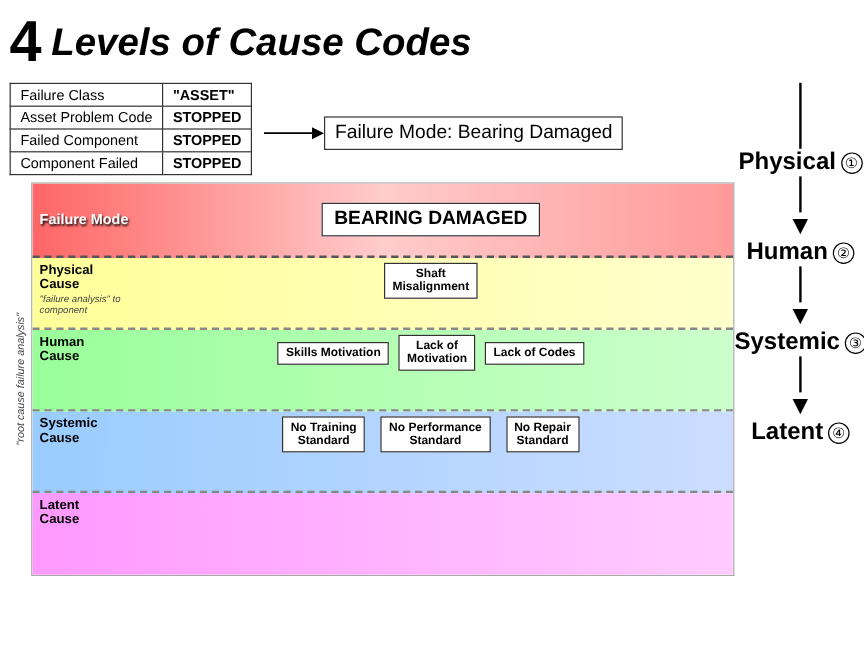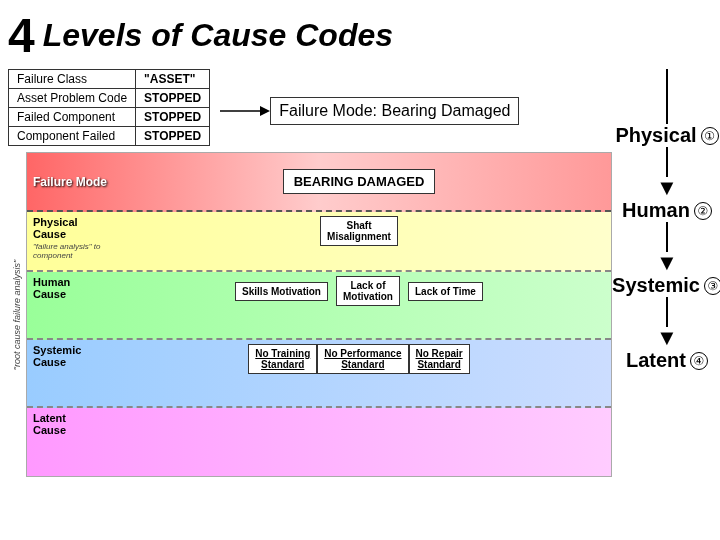--- a/index.html
+++ b/index.html
@@ -135,21 +135,21 @@
       padding: 3px 6px;
       font-size: 10px;
       text-align: center;
       font-weight: bold;
     }
 
     .bearing-damaged-box {
       border: 1px solid #333;
       background: #fff;
       padding: 4px 10px;
-      font-size: 13px;
+      font-size: 16px;
       font-weight: bold;
     }
   </style>
 </head>
 <body>
 
 <div class="main-container">
 
   <div class="title">
     <span class="title-num">4</span>
@@ -221,29 +221,29 @@
             </div>
           </div>
 
           <div class="row-human" style="border-bottom:2px dashed #888;">
             <div style="width:80px; flex-shrink:0;">
               <div style="font-size:11px; font-weight:bold;">Human<br>Cause</div>
             </div>
             <div style="flex:1; display:flex; align-items:center; justify-content:center; gap:8px;">
               <div class="inner-box">Skills Motivation</div>
               <div class="inner-box">Lack of<br>Motivation</div>
-              <div class="inner-box">Lack of Time</div>
+              <div class="inner-box">Lack of Codes</div>
             </div>
           </div>
 
           <div class="row-systemic" style="border-bottom:2px dashed #888;">
             <div style="width:80px; flex-shrink:0;">
               <div style="font-size:11px; font-weight:bold;">Systemic<br>Cause</div>
             </div>
-            <div style="flex:1; display:flex; align-items:center; justify-content:center; gap:0;text-decoration:underline;">
+            <div style="flex:1; display:flex; align-items:center; justify-content:center; gap:13px;">
               <div class="inner-box">No Training<br>Standard</div>
               <div class="inner-box">No Performance<br>Standard</div>
               <div class="inner-box">No Repair<br>Standard</div>
             </div>
           </div>
 
           <div class="row-latent">
             <div style="width:80px; flex-shrink:0;">
               <div style="font-size:11px; font-weight:bold;">Latent<br>Cause</div>
             </div>

